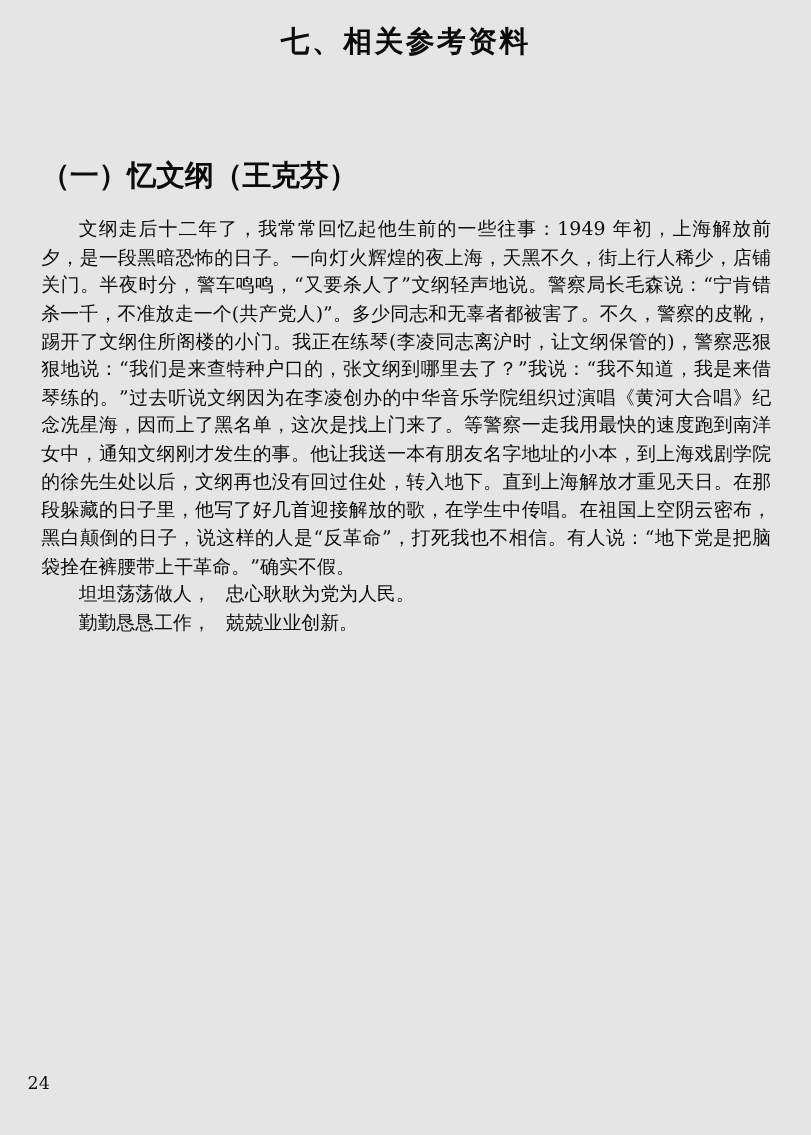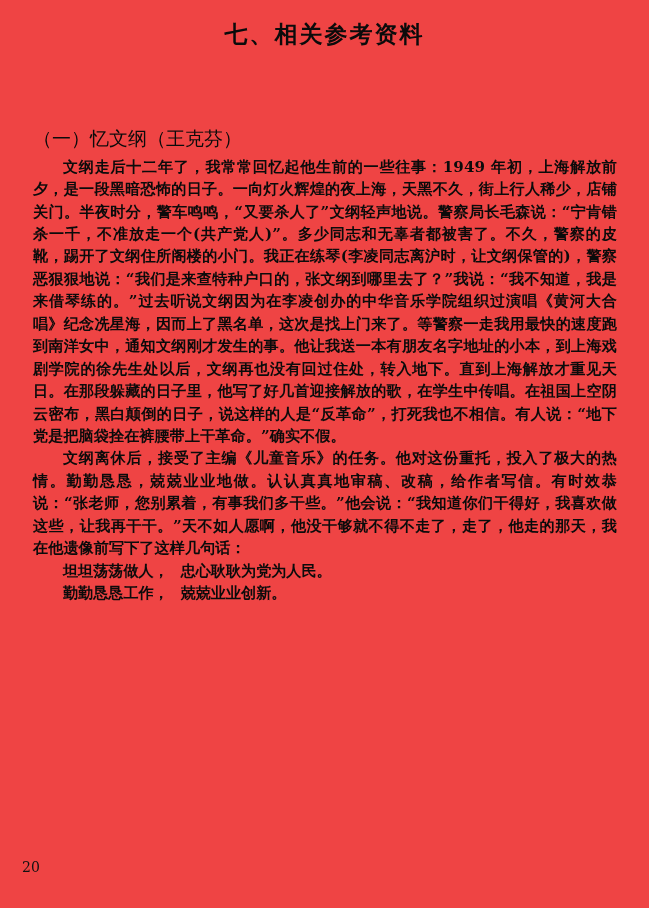--- a/index.html
+++ b/index.html
@@ -4,49 +4,48 @@
 <style>
   html, body {
     margin: 0;
     padding: 0;
     background: #ffffff;
   }
   .page {
     position: relative;
     width: 649px;
     height: 908px;
-    background: #ef4444;
+    background: #e5e5e5;
     overflow: hidden;
     font-family: "DejaVu Serif", "Liberation Serif", serif;
     color: #0b0b0b;
     box-sizing: border-box;
   }
   .page-title {
     text-align: center;
     font-size: 23px;
     font-weight: bold;
     letter-spacing: 2px;
     margin: 0;
     padding-top: 18px;
     padding-bottom: 0px;
     line-height: 1.4;
     font-family: "DejaVu Serif", "Liberation Serif", serif;
   }
   .section-heading {
-    font-size: 19px;
-    font-weight: normal;
-    margin: 22px 0 4px 33px;
+    font-size: 23px;
+    font-weight: bold;
+    margin: 22px 0 15px 33px;
     letter-spacing: 0px;
     line-height: 1.4;
     font-family: "DejaVu Sans", "Liberation Sans", sans-serif;
   }
   .body-area {
     margin: 0 12px 0 33px;
     width: 584px;
-    font-weight: bold;
   }
   p.para {
     margin: 0;
     padding: 0;
     font-size: 15.1px;
     line-height: 22.45px;
     text-align: justify;
     text-align-last: left;
     text-justify: inter-character;
     text-indent: 30px;
@@ -89,24 +88,23 @@
 
   <h1 class="page-title">七、相关参考资料</h1>
 
   <div class="text-block">
 
     <h2 class="section-heading">（一）忆文纲（王克芬）</h2>
 
     <div class="body-area">
 
       <p class="para">文纲走后十二年了，我常常回忆起他生前的一些往事：1949 年初，上海解放前夕，是一段黑暗恐怖的日子。一向灯火辉煌的夜上海，天黑不久，街上行人稀少，店铺关门。半夜时分，警车鸣鸣，“又要杀人了”文纲轻声地说。警察局长毛森说：“宁肯错杀一千，不准放走一个(共产党人)”。多少同志和无辜者都被害了。不久，警察的皮靴，踢开了文纲住所阁楼的小门。我正在练琴(李凌同志离沪时，让文纲保管的)，警察恶狠狠地说：“我们是来查特种户口的，张文纲到哪里去了？”我说：“我不知道，我是来借琴练的。”过去听说文纲因为在李凌创办的中华音乐学院组织过演唱《黄河大合唱》纪念冼星海，因而上了黑名单，这次是找上门来了。等警察一走我用最快的速度跑到南洋女中，通知文纲刚才发生的事。他让我送一本有朋友名字地址的小本，到上海戏剧学院的徐先生处以后，文纲再也没有回过住处，转入地下。直到上海解放才重见天日。在那段躲藏的日子里，他写了好几首迎接解放的歌，在学生中传唱。在祖国上空阴云密布，黑白颠倒的日子，说这样的人是“反革命”，打死我也不相信。有人说：“地下党是把脑袋拴在裤腰带上干革命。”确实不假。</p>
-      <p class="para">文纲离休后，接受了主编《儿童音乐》的任务。他对这份重托，投入了极大的热情。勤勤恳恳，兢兢业业地做。认认真真地审稿、改稿，给作者写信。有时效恭说：“张老师，您别累着，有事我们多干些。”他会说：“我知道你们干得好，我喜欢做这些，让我再干干。”天不如人愿啊，他没干够就不得不走了，走了，他走的那天，我在他遗像前写下了这样几句话：</p>
 
       <p class="couplet"><span>坦坦荡荡做人，</span><span class="gap"></span><span>忠心耿耿为党为人民。</span></p>
 
       <p class="couplet"><span>勤勤恳恳工作，</span><span class="gap"></span><span>兢兢业业创新。</span></p>
 
     </div>
   </div>
 
-  <div class="page-number">20</div>
+  <div class="page-number">24</div>
 
 </div>
 
 </body></html>

